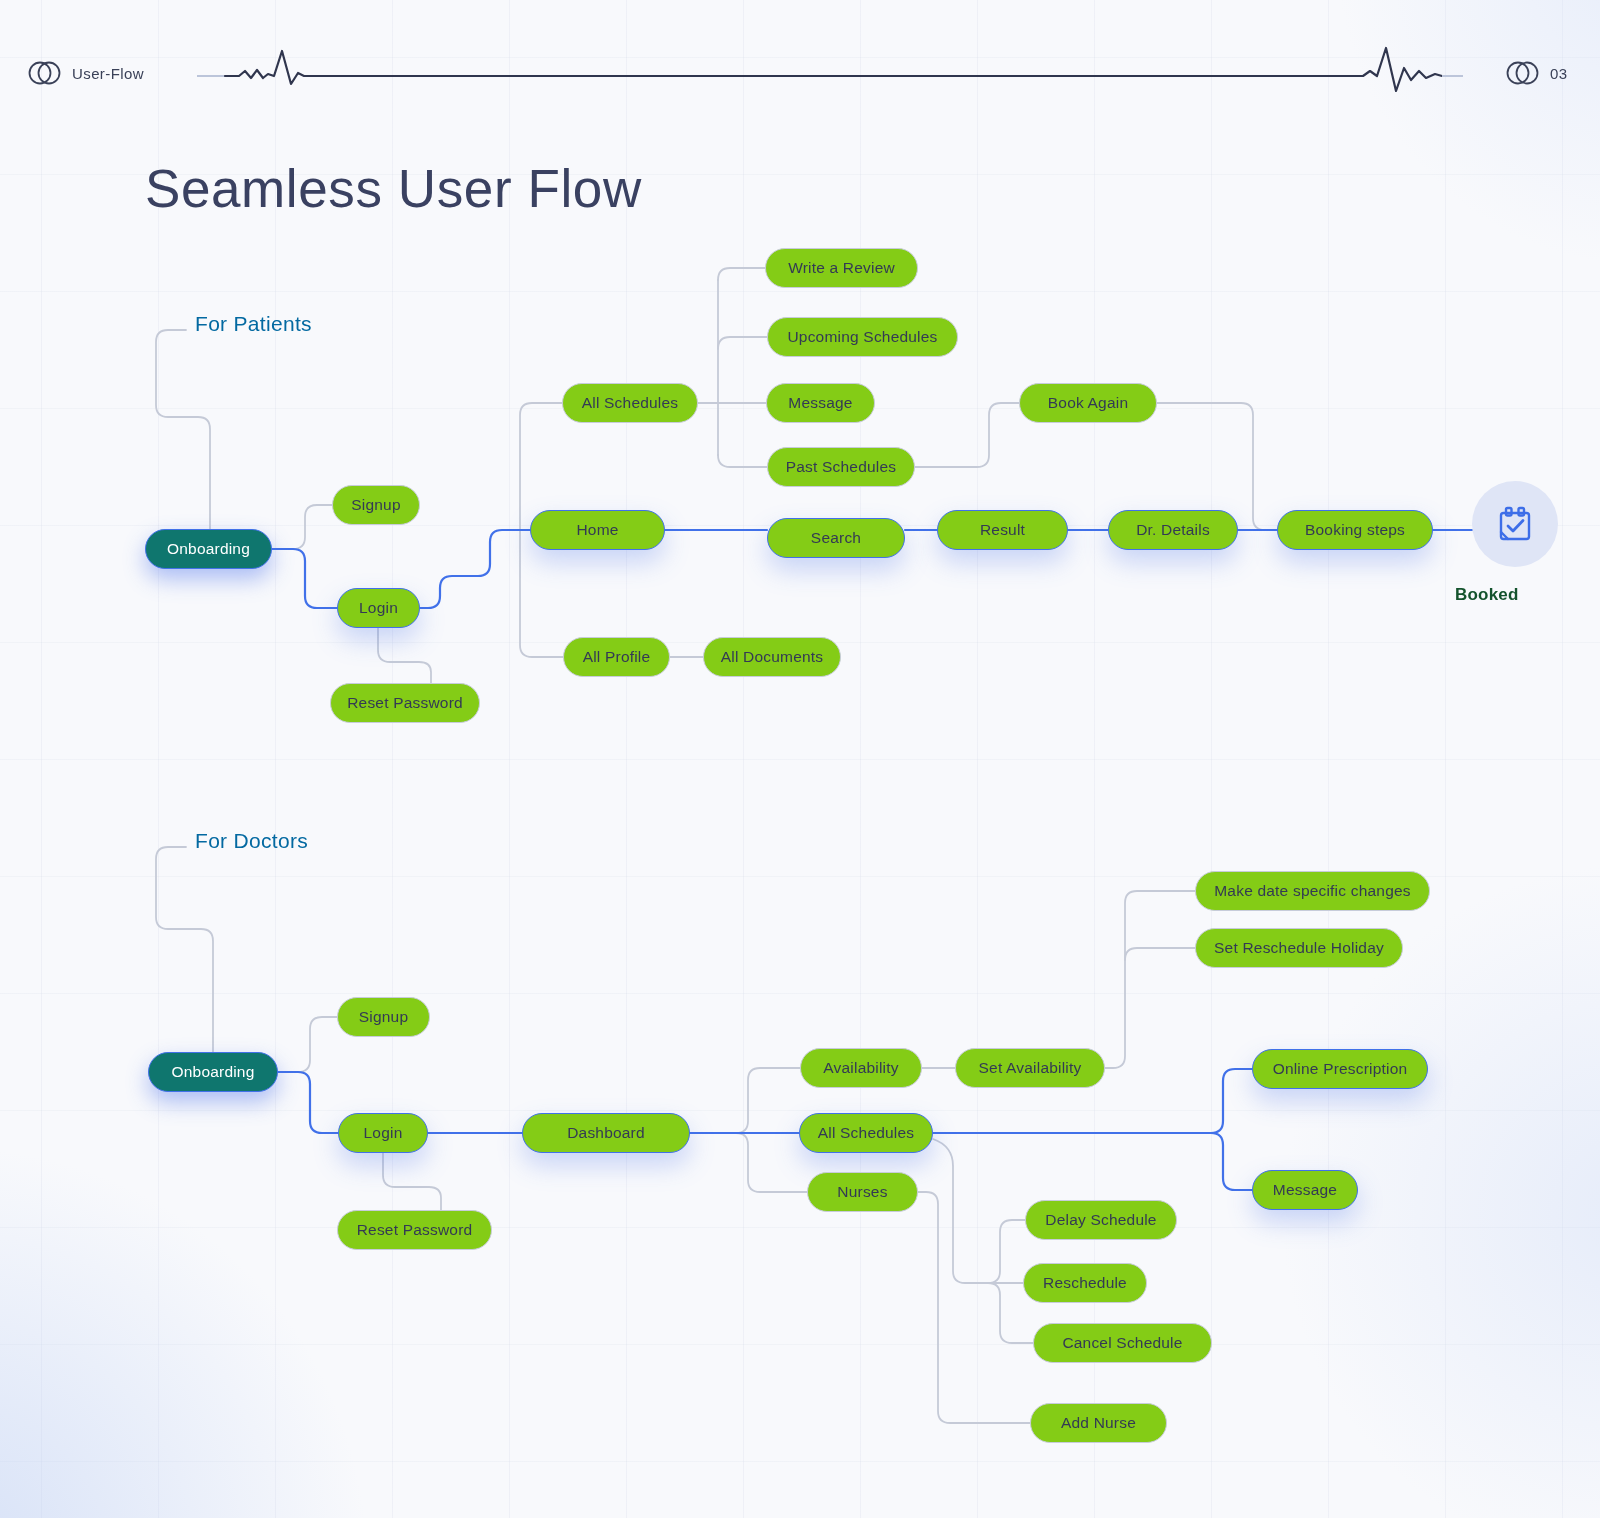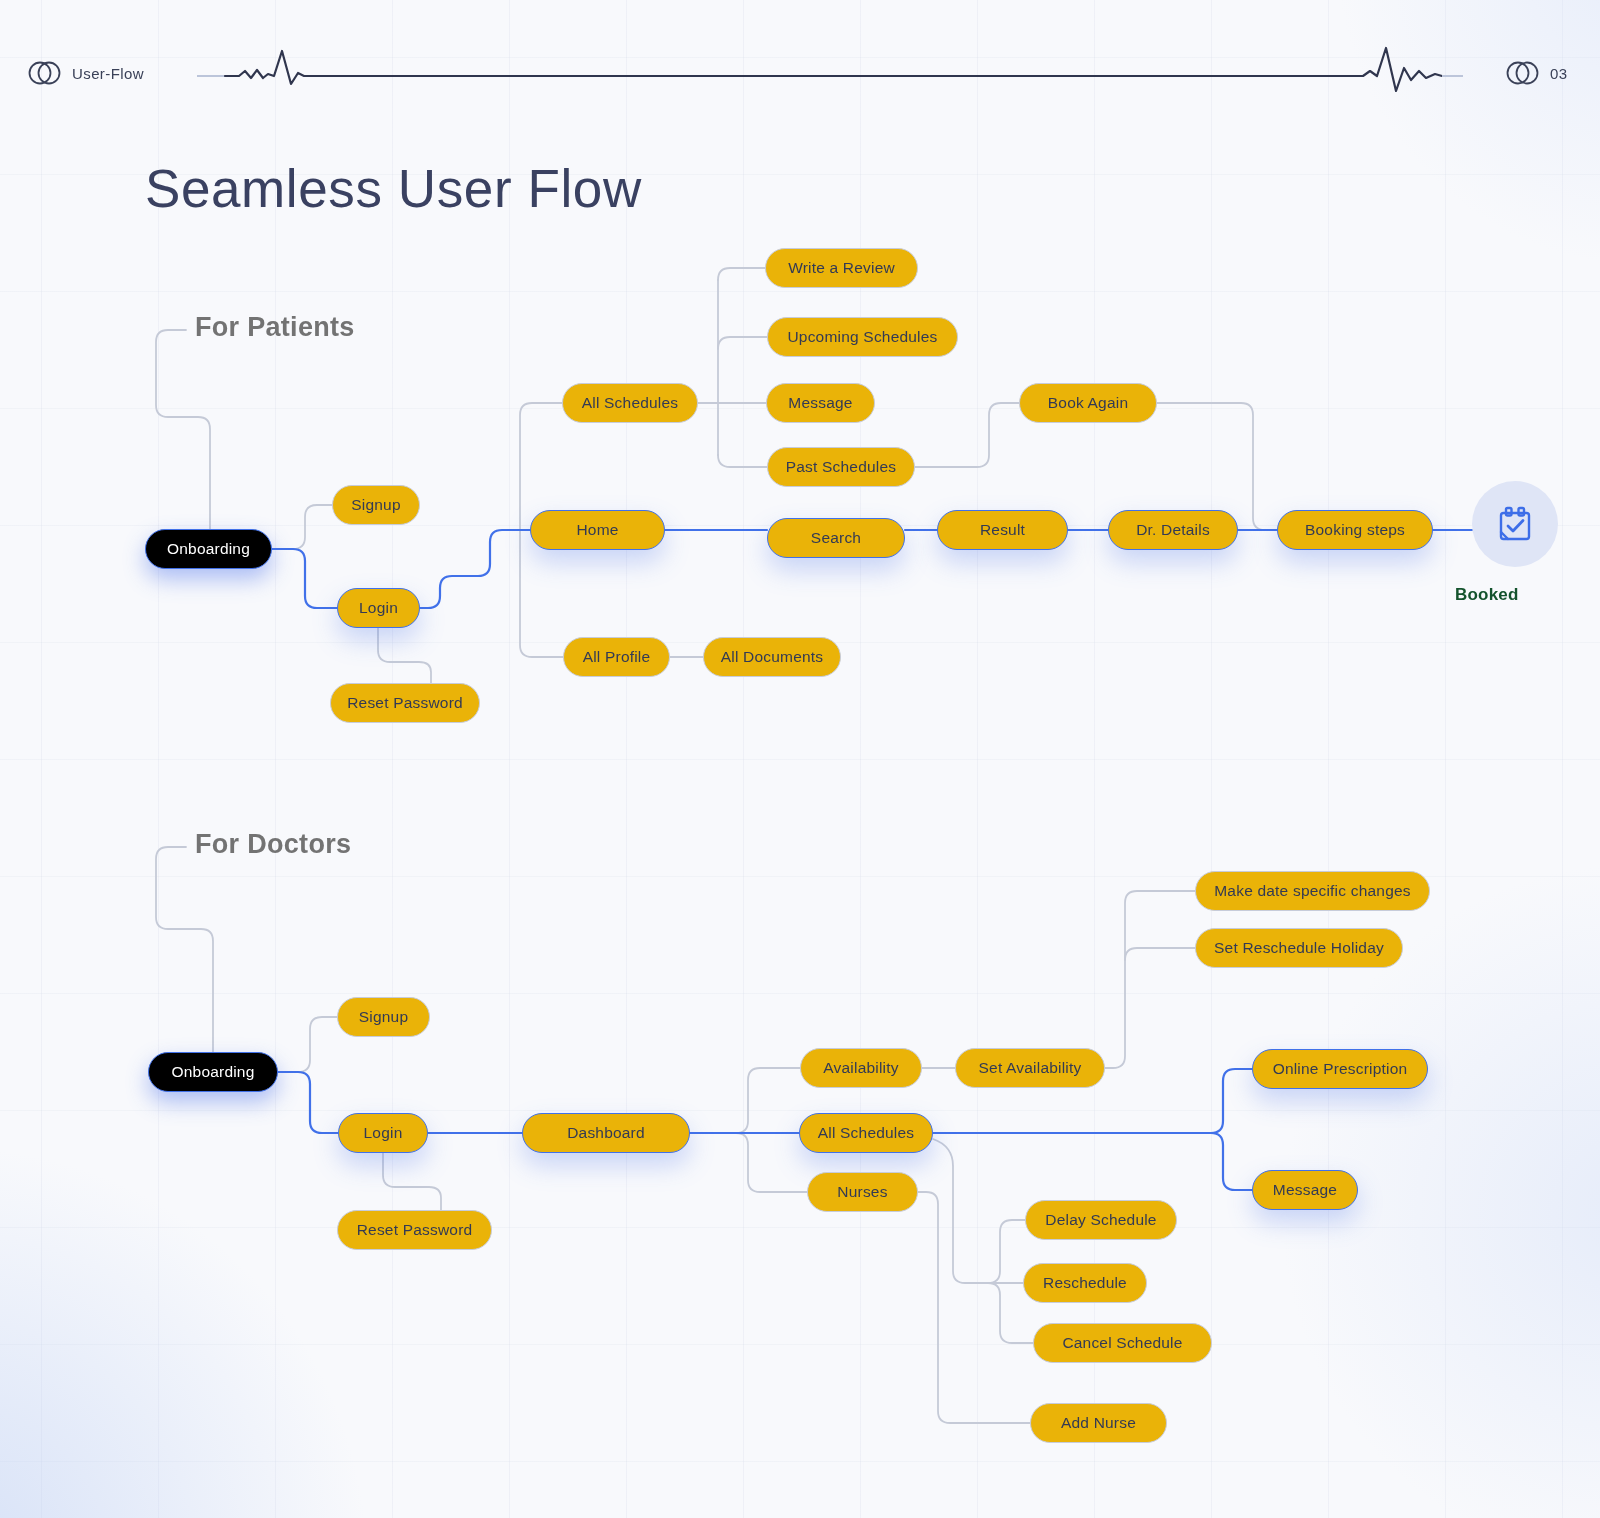--- a/index.html
+++ b/index.html
@@ -12,30 +12,30 @@
       radial-gradient(540px 540px at 102% 80%, rgba(203,217,246,.40), transparent 65%),
       radial-gradient(480px 480px at 103% -3%, rgba(208,221,248,.42), transparent 65%),
       repeating-linear-gradient(to right, rgba(203,210,226,.22) 0 1px, transparent 1px 117px),
       repeating-linear-gradient(to bottom, rgba(203,210,226,.16) 0 1px, transparent 1px 117px);
     background-position:0 0,0 0,0 0,41px 0,0 57px;
     color:#333A54;
   }
   .hdr{position:absolute;display:flex;align-items:center;gap:10px;}
   .hdr-text{font-size:15px;color:#3A4158;letter-spacing:.4px;}
   .main-title{position:absolute;left:145px;top:158px;font-size:53px;font-weight:400;color:#3A4161;letter-spacing:.6px;}
-  .section-heading{position:absolute;font-size:27px;font-weight:700;color:#737373;letter-spacing:.3px;}
+  .section-heading{position:absolute;font-size:21px;font-weight:400;color:#0369a1;letter-spacing:.3px;}
   .edges{position:absolute;left:0;top:0;}
   .node{
-    position:absolute;height:40px;box-sizing:border-box;background:#eab308;
+    position:absolute;height:40px;box-sizing:border-box;background:#84cc16;
     border:1.5px solid #C7CCDA;border-radius:21px;
     display:flex;align-items:center;justify-content:center;
     font-size:15.5px;color:#333A54;letter-spacing:.2px;white-space:nowrap;
   }
   .node.blue{border:1.8px solid #4171E9;box-shadow:0 12px 26px rgba(77,116,235,.28);}
-  .node.fill{background:#000000;border-color:#4171E9;color:#fff;box-shadow:0 10px 22px rgba(77,116,235,.45);}
+  .node.fill{background:#0f766e;border-color:#4171E9;color:#fff;box-shadow:0 10px 22px rgba(77,116,235,.45);}
   .booked-circle{
     position:absolute;left:1472px;top:481px;width:86px;height:86px;border-radius:50%;
     background:#DFE5F6;display:flex;align-items:center;justify-content:center;
   }
   .booked-label{position:absolute;left:1455px;top:585px;width:120px;text-align:left;
     color:#14532d;font-weight:700;font-size:17px;letter-spacing:.2px;}
 </style>
 </head>
 <body>
 

